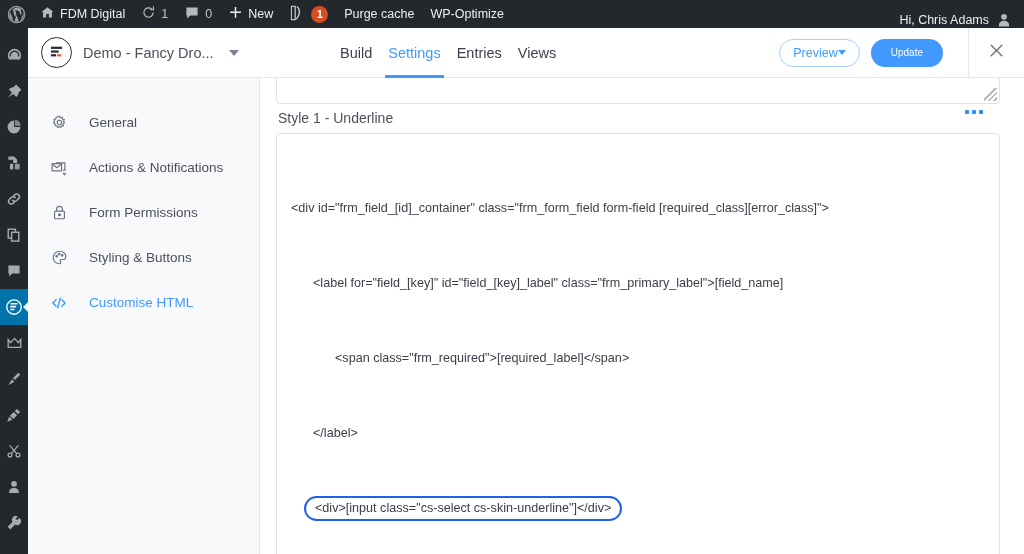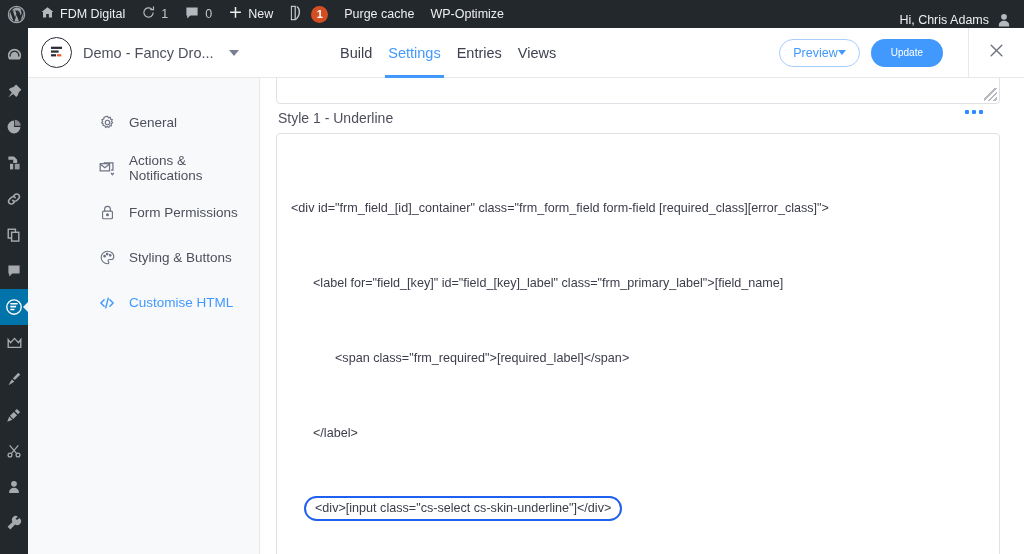--- a/index.html
+++ b/index.html
@@ -134,23 +134,23 @@
   
   #frm-body { display: flex; height: 476px; }
 
   #frm-sidebar {
     width: 232px; height: 476px;
     background: #f8f9fb;
     border-right: 1px solid #e8e8eb;
     padding-top: 22px;
   }
   .side-item {
-    display: flex; align-items: center; gap: 13px;
+    display: flex; align-items: center; gap: 21px;
     height: 45px; padding-left: 22px;
-    font-size: 13.5px; color: #4d4f5c; margin-left: 48px;
+    font-size: 13.5px; color: #4d4f5c;
   }
   .side-item .si-ic { width: 18px; display: flex; align-items: center; justify-content: center; }
   .side-item.active { color: #4199fd; }
   .side-item.active .si-ic { color: #4199fd; }
 
   #frm-main {
     flex: 1; height: 476px;
     background: #fff;
     padding: 0 24px 0 16px;
     position: relative;

